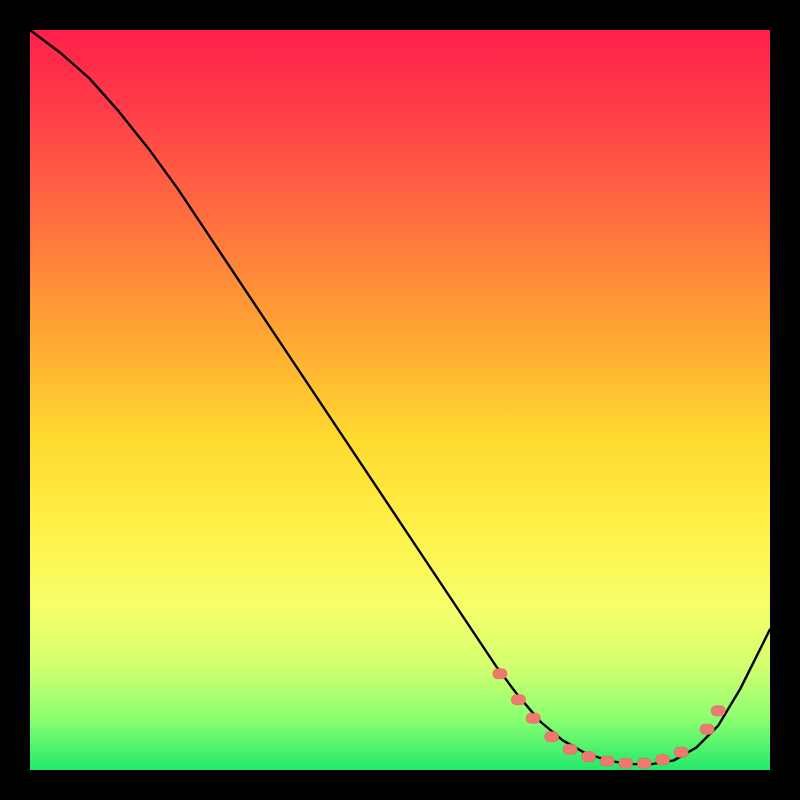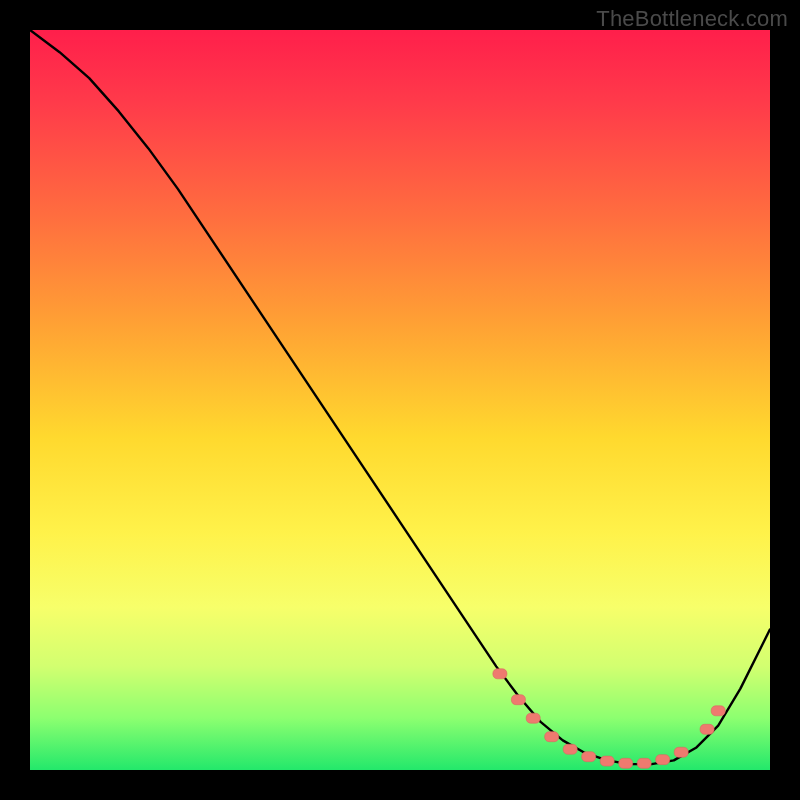--- a/index.html
+++ b/index.html
@@ -50,21 +50,20 @@
     font-size: 22px;
     font-weight: 500;
     letter-spacing: 0.2px;
     user-select: none;
   }
 </style>
 </head>
 <body>
 
 <div class="frame">
-  <div class="watermark">TheBottleneck.com</div>
 
   <div class="plot-area">
     <svg id="plot-svg" width="740" height="740" viewBox="0 0 740 740">
         <path d="M0.00 0.00 L29.60 22.20 L59.20 48.10 L88.80 81.40 L118.40 118.40 L148.00 159.10 L185.00 214.60 L222.00 270.10 L259.00 325.60 L296.00 381.10 L333.00 436.60 L370.00 492.10 L407.00 547.60 L444.00 603.10 L466.20 636.40 L488.40 666.00 L510.60 691.90 L532.80 710.40 L555.00 722.98 L577.20 730.38 L599.40 734.08 L621.60 734.08 L643.80 730.38 L666.00 717.80 L688.20 695.60 L710.40 658.60 L740.00 599.40" fill="none" stroke="#000000" stroke-width="2.4" stroke-linecap="round" stroke-linejoin="round"></path>
         <rect x="462.90" y="638.80" width="14" height="10" rx="4.5" ry="4.5" fill="#ee7a6f" stroke="#d96a60" stroke-width="0.6"></rect>
         <rect x="481.40" y="664.70" width="14" height="10" rx="4.5" ry="4.5" fill="#ee7a6f" stroke="#d96a60" stroke-width="0.6"></rect>
         <rect x="496.20" y="683.20" width="14" height="10" rx="4.5" ry="4.5" fill="#ee7a6f" stroke="#d96a60" stroke-width="0.6"></rect>
         <rect x="514.70" y="701.70" width="14" height="10" rx="4.5" ry="4.5" fill="#ee7a6f" stroke="#d96a60" stroke-width="0.6"></rect>
         <rect x="533.20" y="714.28" width="14" height="10" rx="4.5" ry="4.5" fill="#ee7a6f" stroke="#d96a60" stroke-width="0.6"></rect>
         <rect x="551.70" y="721.68" width="14" height="10" rx="4.5" ry="4.5" fill="#ee7a6f" stroke="#d96a60" stroke-width="0.6"></rect>

